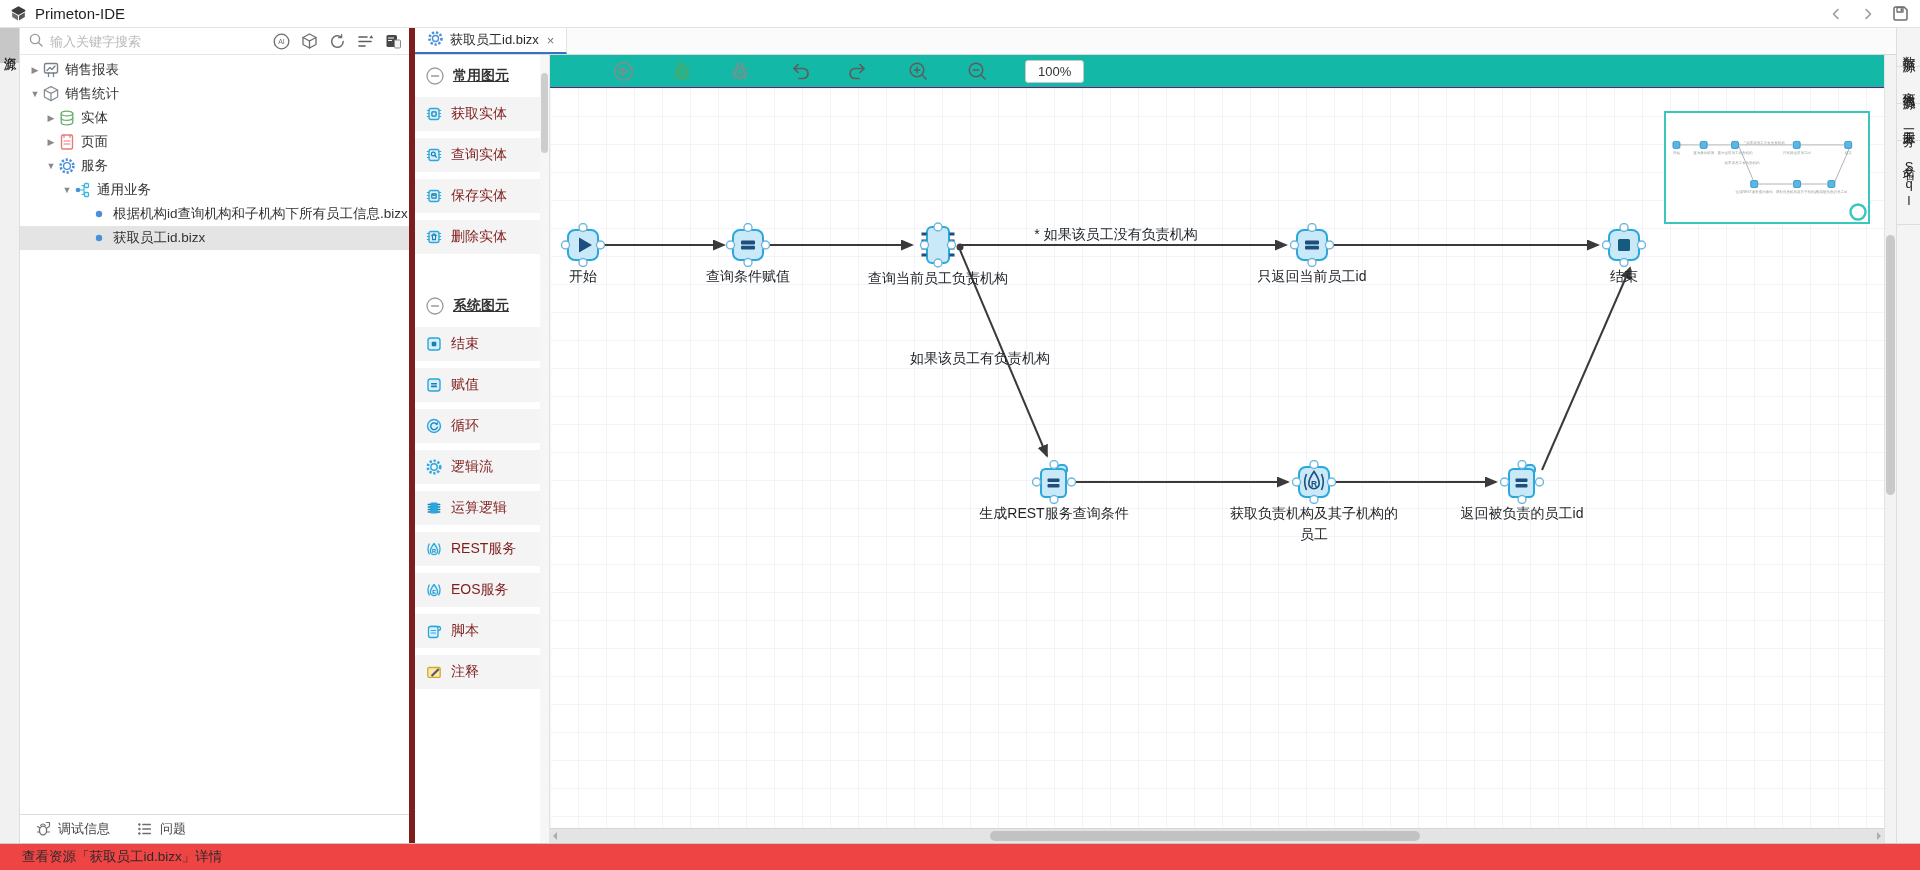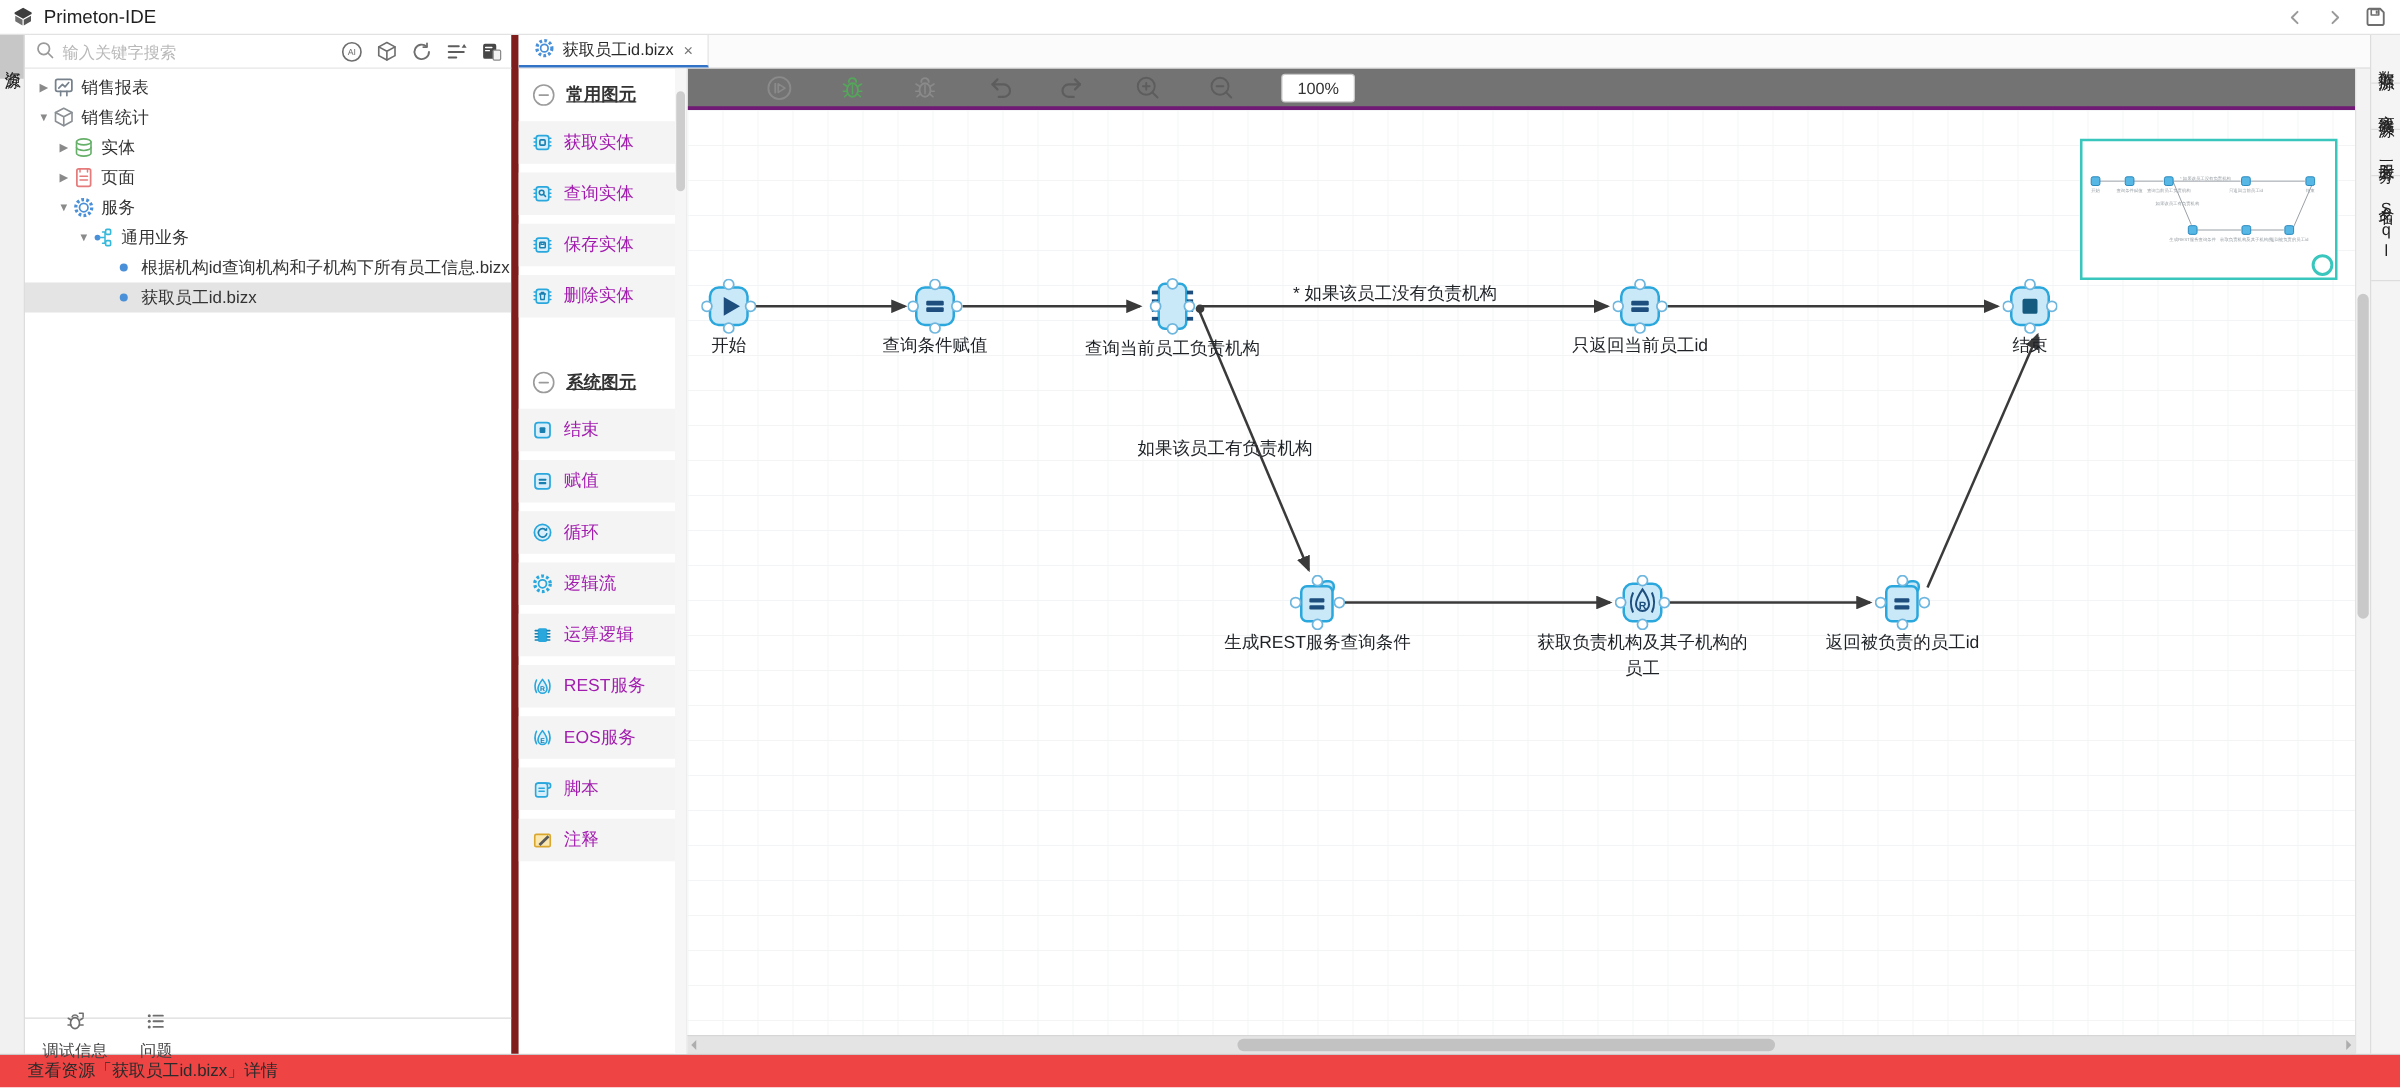--- a/index.html
+++ b/index.html
@@ -28,47 +28,47 @@
 .search-row input::placeholder { color:#b9b9b9; }
 .search-icons { display:flex; align-items:center; gap:9px; margin-left:4px; }
 .search-icons span { display:flex; cursor:pointer; }
 .tree { flex:1; overflow:hidden; padding-top:3px; }
 .tree-row { height:24px; display:flex; align-items:center; cursor:pointer; white-space:nowrap; overflow:hidden; }
 .tree-row.selected { background:#e4e4e4; }
 .tree-row .arrow { width:14px; text-align:center; font-size:9px; color:#8a8a8a; flex:0 0 14px; }
 .tree-row .t-ico { width:18px; flex:0 0 18px; display:flex; justify-content:center; }
 .tree-row .t-label { margin-left:5px; font-size:13.5px; color:#333; }
 .bottom-tabs { height:29px; border-top:1px solid #dcdcdc; display:flex; align-items:center; padding-left:14px; gap:26px; }
-.bottom-tab { display:flex; align-items:center; gap:6px; font-size:13px; color:#444; cursor:pointer;flex-direction:column; }
+.bottom-tab { display:flex; align-items:center; gap:6px; font-size:13px; color:#444; cursor:pointer; }
 
 
 .editor { flex:1; display:flex; flex-direction:column; min-width:0; }
 .tabbar { height:27px; background:#fbfbfb; border-bottom:1px solid #d8d8d8; display:flex; }
 .tab { display:flex; align-items:center; gap:6px; padding:0 10px 0 12px; background:#fff;
   border-right:1px solid #e3e3e3; border-bottom:2px solid #3273c5; cursor:pointer; }
 .tab .tab-label { font-size:13px; color:#2a2a2a; }
 .tab .tab-close { color:#777; font-size:13px; padding:0 2px; cursor:pointer; }
 
 .editor-body { flex:1; display:flex; min-width:0; position:relative; }
 
 
 .palette-col { width:135px; background:#fff; position:relative; border-right:1px solid #e4e4e4; }
 .palette { width:125px; padding-top:2px; }
 .pal-header { height:32px; display:flex; align-items:center; padding-left:10px; gap:8px; margin:3px 0 5px;text-decoration:underline; }
 .pal-header .ph-label { font-weight:bold; font-size:14px; color:#333; }
 .pal-item { height:34px; background:#f4f4f4; display:flex; align-items:center; padding-left:10px; gap:8px;
   margin-bottom:7px; cursor:grab; }
-.pal-item .pi-label { font-size:14px; color:#a21caf; }
+.pal-item .pi-label { font-size:14px; color:#7f1d1d; }
 .pal-gap { height:26px; }
 .pal-scroll { position:absolute; right:0; top:0; bottom:0; width:9px; background:#f6f6f6; }
 .pal-scroll .thumb { position:absolute; left:1px; right:1px; top:18px; height:80px; background:#cdcdcd; border-radius:4px; }
 
 
 .canvas-col { flex:1; display:flex; flex-direction:column; min-width:0; }
-.canvas-toolbar { height:33px; background:#737373; border-bottom:3px solid #701a75; display:flex; align-items:center;
+.canvas-toolbar { height:33px; background:#14b8a6; border-bottom:1px solid #701a75; display:flex; align-items:center;
   padding-left:62px; gap:36px; }
 .ct-btn { display:flex; align-items:center; cursor:pointer; }
 .zoom-box { border:1px solid #c9c9c9; border-radius:3px; padding:3px 12px; font-size:13px; color:#333; background:#fff; }
 .canvas { flex:1; position:relative; overflow:hidden; background:#fff;
   background-image:linear-gradient(#f2f4f5 1px,transparent 1px),linear-gradient(90deg,#f2f4f5 1px,transparent 1px);
   background-size:28px 28px; }
 .edges-svg { position:absolute; left:0; top:0; width:100%; height:100%; }
 .flow-node { position:absolute; cursor:pointer; }
 .node-label { position:absolute; transform:translateX(-50%); text-align:center; font-size:14px; color:#1e2226;
   white-space:pre-line; line-height:21px; }

